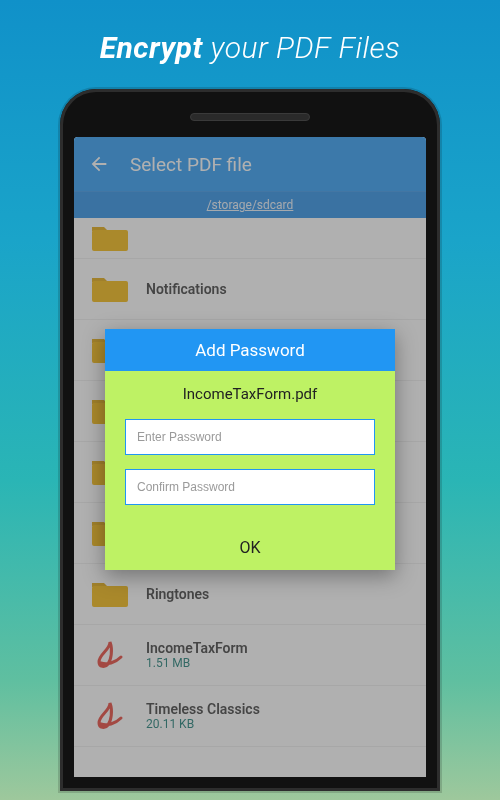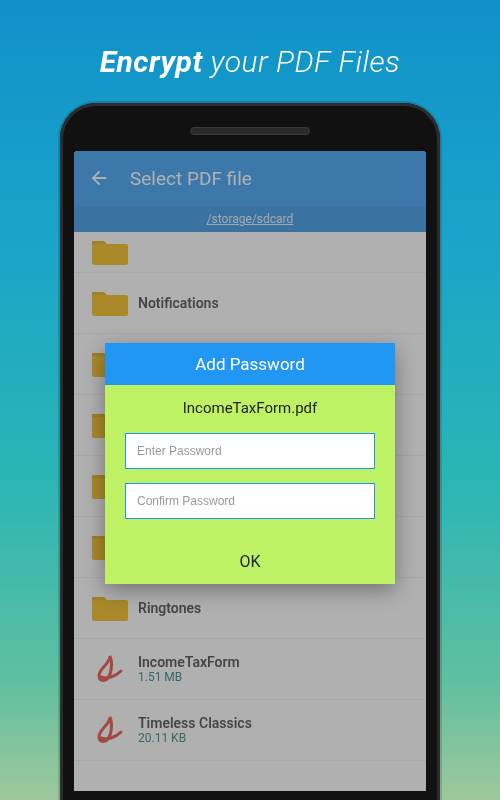--- a/index.html
+++ b/index.html
@@ -4,21 +4,21 @@
 <style>
   * { margin: 0; padding: 0; box-sizing: border-box; }
   body {
     width: 500px; height: 800px;
     font-family: -apple-system, Roboto, "Helvetica Neue", Arial, sans-serif;
     background: linear-gradient(180deg, #1091c9 0%, #1aa4c9 30%, #2ab5b5 60%, #5fbfa0 85%, #9ec89c 100%);
     overflow: hidden; position: relative;
   }
   .headline {
     text-align: center; color: #fff; font-size: 30px;
-    padding: 44px 0 24px 0; font-weight: 300; letter-spacing: .5px;
+    padding: 30px 0 24px 0; font-weight: 300; letter-spacing: .5px;
   }
   .headline .bold { font-style: italic; font-weight: 700; }
   .headline .rest { font-style: italic; font-weight: 300; }
 
   
   .phone {
     width: 380px; margin: 0 auto; background: #111; border-radius: 36px 36px 0 0;
     padding: 14px; box-shadow: inset 0 0 0 3px #2d2d2d, 0 0 0 2px rgba(0,0,0,.15);
     position: relative;
   }
@@ -37,21 +37,21 @@
     background: #2196f3; color: #fff; height: 54px; display: flex;
     align-items: center; padding: 0 14px; gap: 20px; font-size: 19px;
   }
   .appbar .back { display: flex; align-items: center; }
   .pathbar {
     background: #1e88e5; color: #e8f2fb; font-size: 12px; text-align: center;
     padding: 6px 0; border-top: 1px solid rgba(255,255,255,.08); text-decoration: underline;
   }
   .list { background: #fff; }
   .row {
-    display: flex; align-items: center; gap: 8px; padding: 12px 16px;
+    display: flex; align-items: center; gap: 16px; padding: 12px 16px;
     border-bottom: 1px solid #eee;
   }
   .row .icon { width: 40px; height: 36px; display:flex; align-items:center; justify-content:center; }
   .row .txt { display: flex; flex-direction: column; }
   .row .name { font-size: 14px; font-weight: 600; color: #333; }
   .row .sub { font-size: 12px; color: #0f766e; }
   .row.thin { padding: 2px 16px; }
 
   .scrim { position: absolute; inset: 0; background: rgba(90,90,90,.48); }
 

